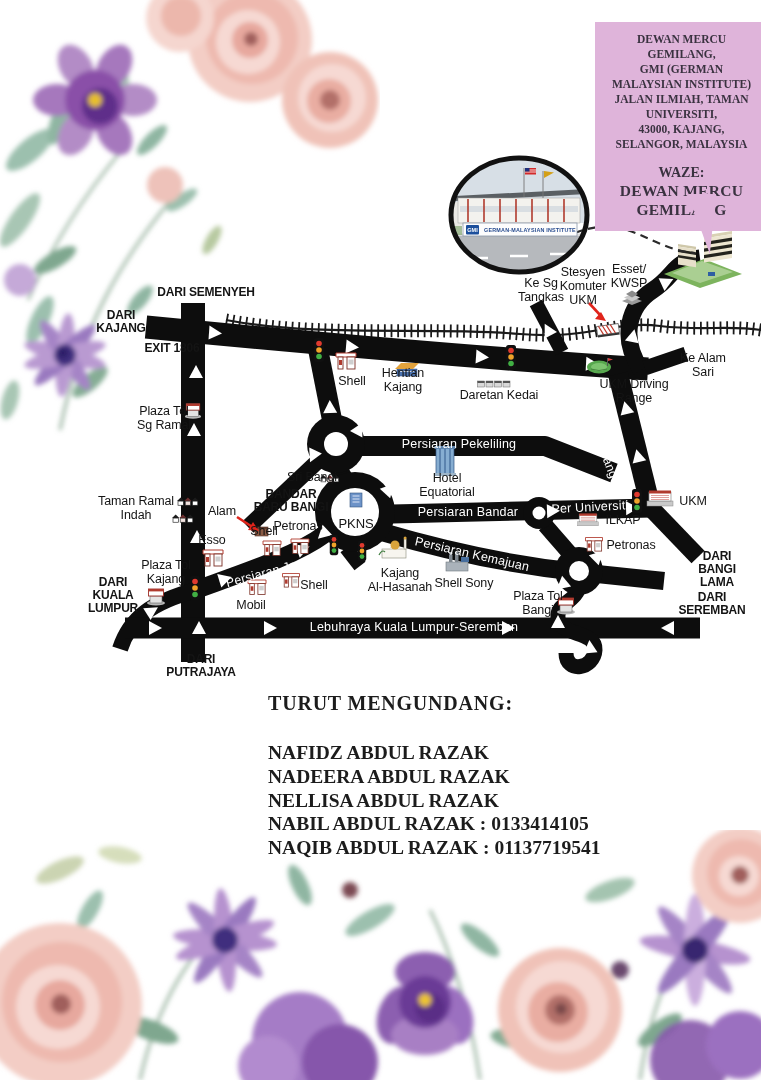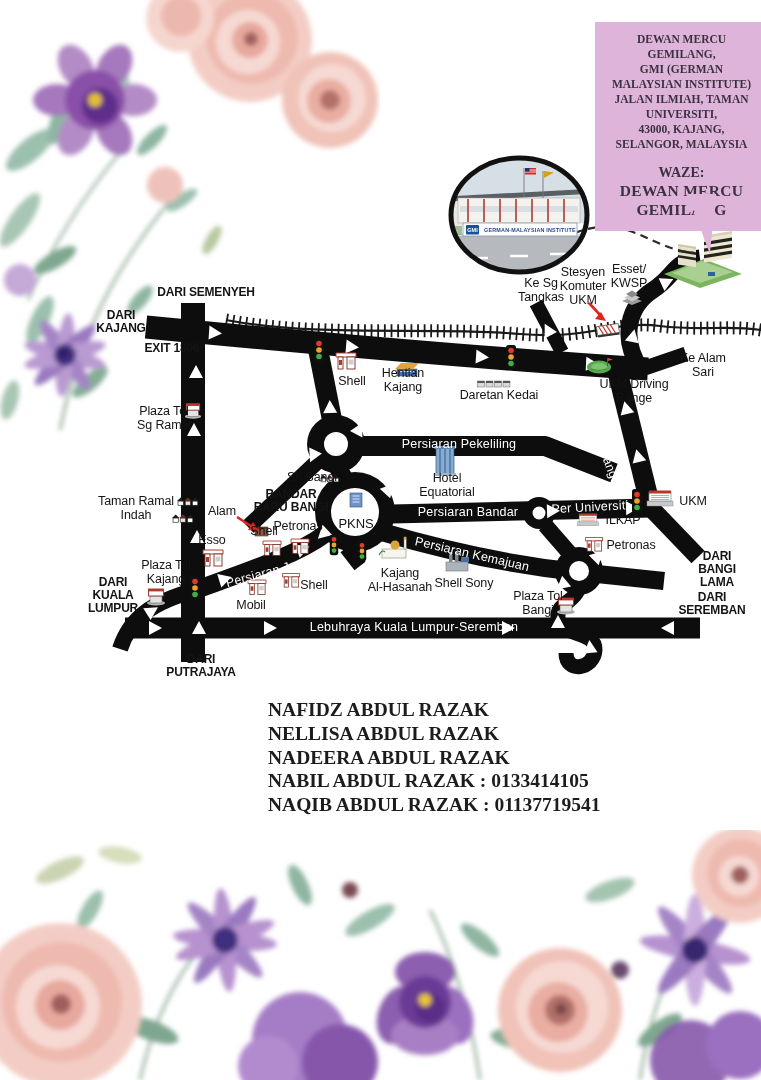--- a/index.html
+++ b/index.html
@@ -15,21 +15,21 @@
   .info-box{position:absolute;left:595px;top:22px;width:163px;z-index:4;background:#dfb4da;
             padding:10px 5px 12px;text-align:center;font-family:"Liberation Serif",serif;color:#3a3240;}
   .addr{font-size:11.5px;font-weight:700;line-height:1.3;white-space:pre-line;}
   .waze-label{margin-top:13px;font-size:14px;font-weight:700;}
   .waze-value{font-size:15.5px;font-weight:700;line-height:1.25;white-space:pre-line;letter-spacing:0.3px;}
   .info-tail{position:absolute;left:688px;top:194px;width:28px;height:60px;z-index:4;
              background:#dfb4da;clip-path:polygon(0 0,100% 0,78% 100%);}
   .invite{position:absolute;left:268px;top:692px;z-index:3;
           font-family:"Liberation Serif",serif;color:#1c1c1c;}
   .invite-heading{font-size:20px;font-weight:700;letter-spacing:0.8px;}
-  .invite-names{margin-top:6px;font-size:19.5px;font-weight:700;line-height:1.22;}
+  .invite-names{margin-top:26px;font-size:19.5px;font-weight:700;line-height:1.22;}
 </style>
 </head>
 <body>
 
 <div class="page">
 
   <svg class="floral" style="left:0;top:0;z-index:1" width="380" height="460" viewBox="0 0 380 460">
     <defs>
         <filter id="wc1" x="-40%" y="-40%" width="180%" height="180%">
           <feGaussianBlur stdDeviation="2.4"></feGaussianBlur>
@@ -479,22 +479,23 @@
 UNIVERSITI,
 43000, KAJANG,
 SELANGOR, MALAYSIA</div>
     <div class="waze-label">WAZE:</div>
     <div class="waze-value">DEWAN MERCU
 GEMILANG</div>
   </div>
   <div class="info-tail"></div>
 
   <div class="invite">
+    <div class="invite-heading">TURUT MENGUNDANG:</div>
     <div class="invite-names">
       <div>NAFIDZ ABDUL RAZAK</div>
+      <div>NADEERA ABDUL RAZAK</div>
       <div>NELLISA ABDUL RAZAK</div>
-      <div>NADEERA ABDUL RAZAK</div>
       <div>NABIL ABDUL RAZAK  : 0133414105</div>
       <div>NAQIB ABDUL RAZAK : 01137719541</div>
     </div>
   </div>
 
 </div>
 
 </body></html>

